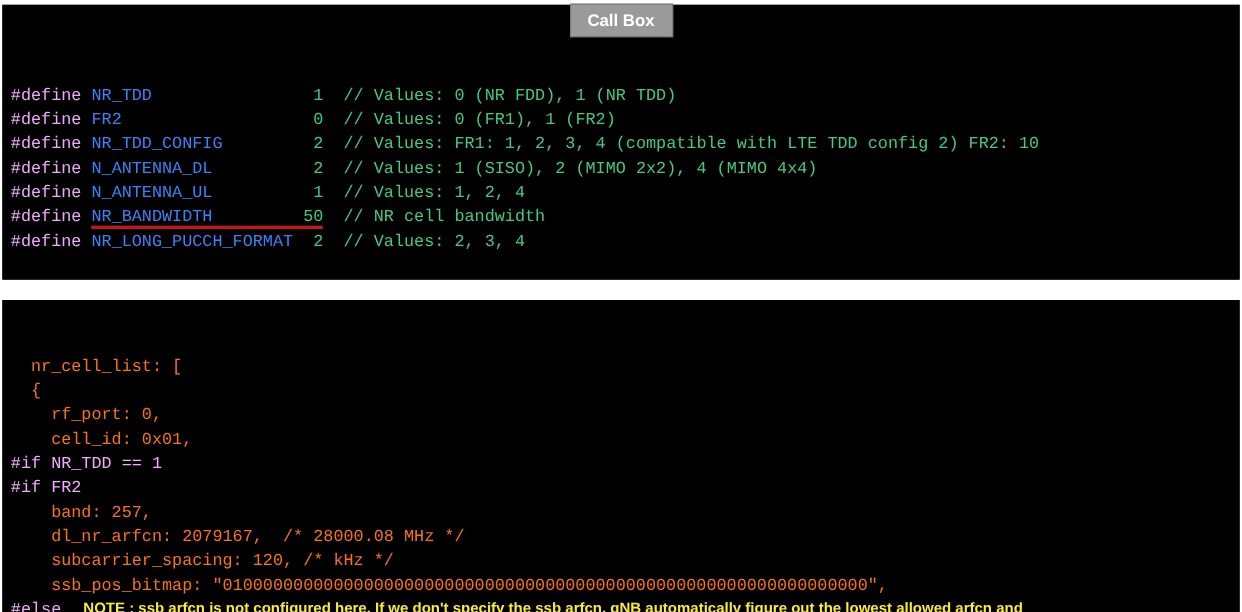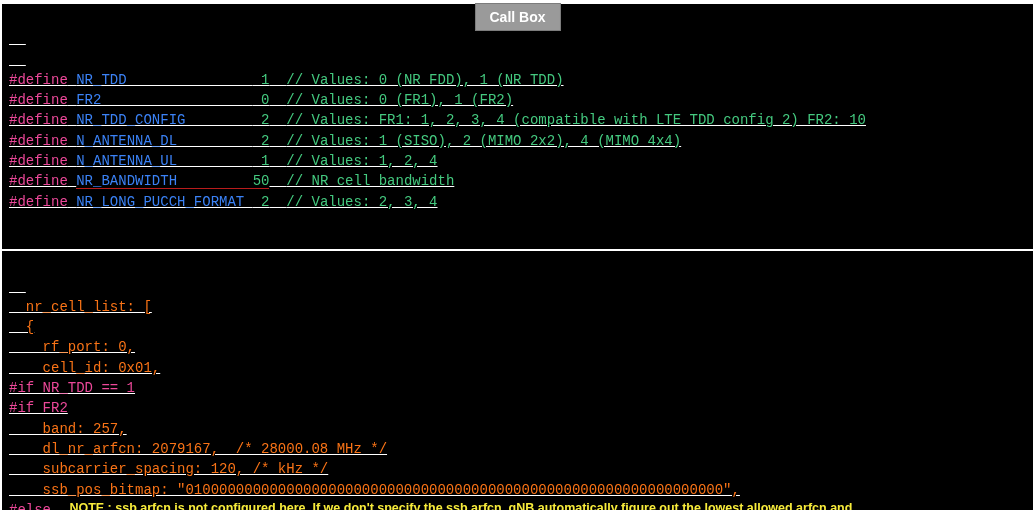--- a/index.html
+++ b/index.html
@@ -9,49 +9,48 @@
       font-size: 14px;
       line-height: 1.45;
       width: 1035px;
       height: 510px;
       overflow: hidden;
     }
     .panel {
       background: #000;
       color: #fff;
       border: 1px solid #000;
-      margin: 2px 2px 2px 2px;
+      margin: 2px 2px 17px 2px;
       position: relative;
-      padding: 4px 6px 16px 6px;
+      padding: 4px 6px 0 6px;
       white-space: pre;
-      text-decoration: underline;
     }
     .panel.top { margin-top: 4px; }
     .callbox {
       position: absolute;
       top: -2px;
       left: 50%;
       transform: translateX(-50%);
       background: #9a9a9a;
       color: #fff;
       font-family: Verdana, Arial, sans-serif;
       font-size: 14px;
       font-weight: bold;
       padding: 3px 14px;
       border: 1px solid #7c7c7c;
       white-space: nowrap;
       z-index: 10;
     }
-    .kw   { color: #ec4899; }   
+    .kw   { color: #f0abfc; }   
     .ident{ color: #3b82f6; }   
     .num  { color: #44c97f; }   
     .comm { color: #44c97f; }   
     .w    { color: #f97316; }
     .underline {
-      border-bottom: 1px solid #b91c1c;
+      border-bottom: 3px solid #b91c1c;
       padding-bottom: 0px;
       display: inline-block;
       line-height: 1.0;
     }
     .note {
       color: #f8ec3b;
       font-family: Verdana, Arial, sans-serif;
       font-size: 12.5px;
       font-weight: bold;
       white-space: normal;

